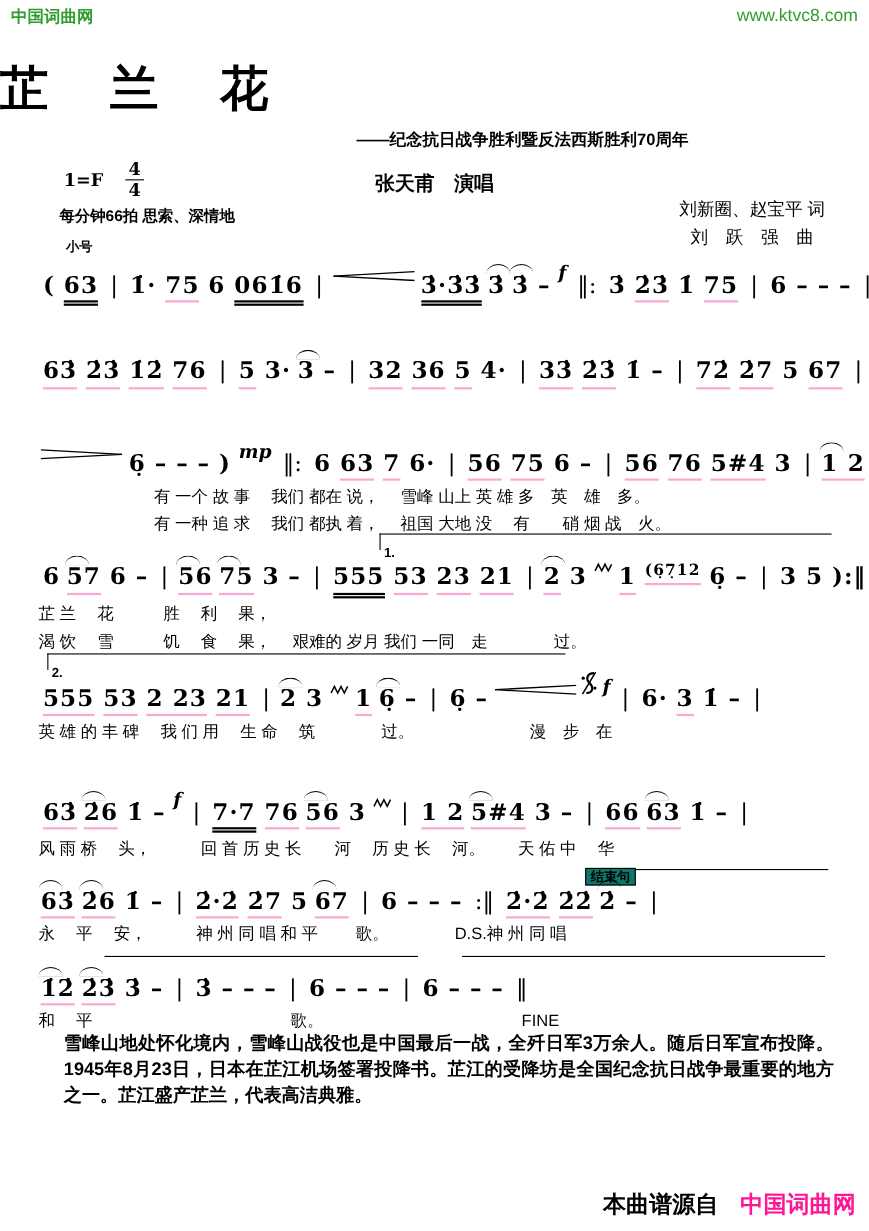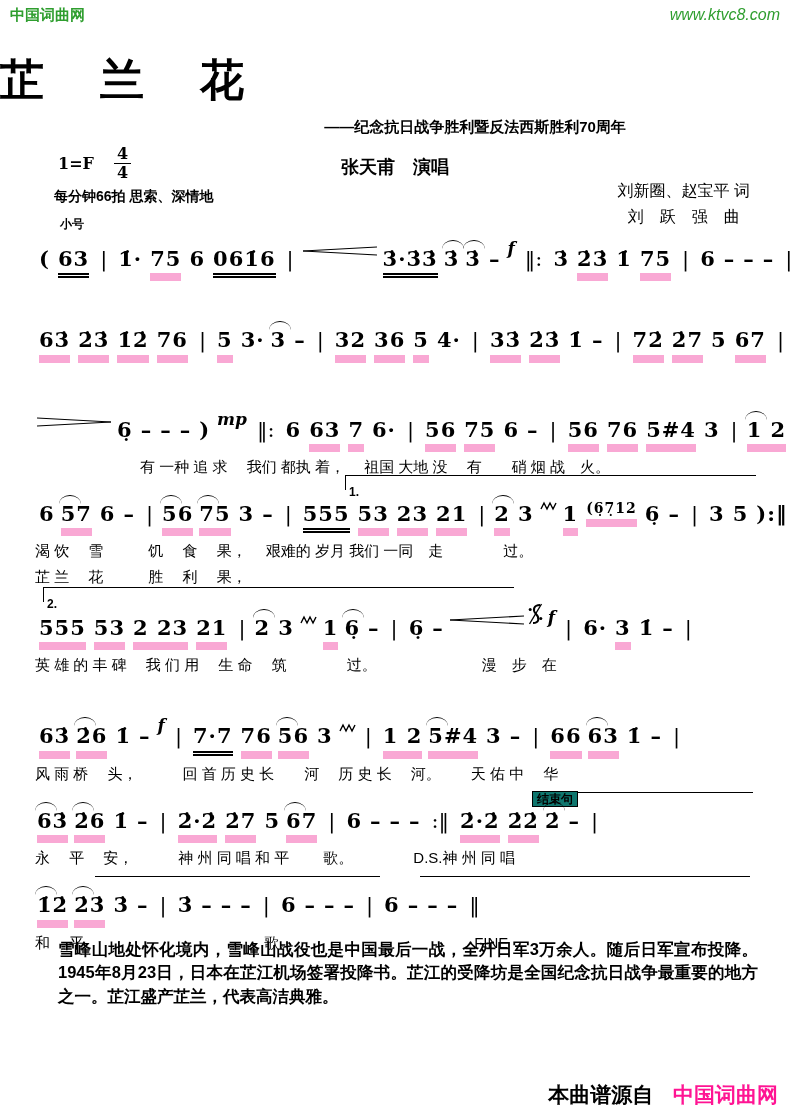--- a/index.html
+++ b/index.html
@@ -1,21 +1,21 @@
 <!DOCTYPE html>
 <html><head>
 <meta charset="utf-8">
 <style>
   html,body{margin:0;padding:0;background:#fff;}
   body{width:790px;height:1119px;position:relative;overflow:hidden;
        font-family:"Liberation Sans",sans-serif;color:#000;}
   .hdr{display:flex;justify-content:space-between;align-items:flex-start;
        padding:6px 10px 0 10px;}
   .site-name{color:var(--green);font-size:15px;font-weight:bold;}
-  .site-url{color:var(--green);font-size:16px;font-style:italic;}
+  .site-url{color:var(--green);font-size:16px;}
   .title{margin-top:26px;font-family:"DejaVu Serif",serif;
          font-weight:900;font-size:44px;letter-spacing:6px;}
   .dedication{text-align:center;padding-left:160px;margin-top:8px;
               font-weight:bold;font-size:15px;}
   .performer{text-align:center;margin-top:18px;font-weight:bold;font-size:18px;}
   .keysig{position:absolute;left:58px;top:146px;font-family:"DejaVu Serif",serif;
           font-weight:bold;font-size:16px;display:flex;align-items:center;gap:20px;}
   .frac{display:inline-flex;flex-direction:column;align-items:center;line-height:1;}
   .frac .num{border-bottom:1.5px solid #000;padding:0 3px 1px;}
   .frac .den{padding-top:1px;}
@@ -28,21 +28,21 @@
   .mline2{margin-top:46px;}
   .mline3{margin-top:44px;}
   .mline4{margin-top:14px;}
   .mline5{margin-top:16px;}
   .mline6{margin-top:38px;}
   .mline7{margin-top:24px;}
   .mline8{margin-top:24px;}
   .notes{font-family:"DejaVu Serif",serif;font-weight:bold;font-size:21px;
          white-space:nowrap;position:relative;line-height:1.25;}
   .note{display:inline-block;margin:0 4px;letter-spacing:1px;padding-bottom:1px;}
-  .u1{border-bottom:8px solid #f9a8d4;}
+  .u1{border-bottom:2px solid #f9a8d4;}
   .u2{border-bottom:5px double #000;}
   .small{font-size:14px;vertical-align:8px;}
   .bar{display:inline-block;margin:0 7px;font-weight:normal;}
   .dyn{display:inline-block;font-family:"DejaVu Serif",serif;font-style:italic;
        font-weight:bold;font-size:17px;vertical-align:12px;margin:0 3px;}
   .arc{display:inline-block;width:22px;height:8px;border-top:1.6px solid #000;
        border-radius:50% 50% 0 0 / 100% 100% 0 0;margin-right:-24px;
        transform:translateY(-17px);}
   .icon{display:inline-block;vertical-align:10px;margin:0 2px;}
   .ovl{position:absolute;top:-16px;height:14px;border-top:1.5px solid #000;}
@@ -96,28 +96,29 @@
           </svg></span><span class="note u2">3̇·3̇3̇</span><span class="arc"></span><span class="note">3̇</span><span class="arc"></span><span class="note">3̇</span><span class="note">–</span><span class="dyn">f</span><span class="bar">‖:</span><span class="note">3̇</span><span class="note u1">2̇3̇</span><span class="note">1̇</span><span class="note u1">75</span><span class="bar">|</span><span class="note">6</span><span class="note">–</span><span class="note">–</span><span class="note">–</span><span class="bar">|</span></div>
     </div>
     <div class="mline mline2">
       <div class="notes"><span class="note u1">63̇</span><span class="note u1">2̇3̇</span><span class="note u1">1̇2̇</span><span class="note u1">76</span><span class="bar">|</span><span class="note u1">5</span><span class="note">3·</span><span class="arc"></span><span class="note">3</span><span class="note">–</span><span class="bar">|</span><span class="note u1">32</span><span class="note u1">36</span><span class="note u1">5</span><span class="note">4·</span><span class="bar">|</span><span class="note u1">33̇</span><span class="note u1">2̇3̇</span><span class="note">1̇</span><span class="note">–</span><span class="bar">|</span><span class="note u1">72̇</span><span class="note u1">2̇7</span><span class="note">5</span><span class="note u1">67</span><span class="bar">|</span></div>
     </div>
     <div class="mline mline3">
       <div class="notes"><span class="icon icon-dim"><svg width="74" height="10" viewBox="0 0 74 10">
             <line x1="0" y1="1" x2="74" y2="5" stroke="#000" stroke-width="1.2"></line>
             <line x1="0" y1="9" x2="74" y2="5" stroke="#000" stroke-width="1.2"></line>
           </svg></span><span class="note">6̣</span><span class="note">–</span><span class="note">–</span><span class="note">–</span><span class="note">)</span><span class="dyn">mp</span><span class="bar">‖:</span><span class="note">6</span><span class="note u1">63</span><span class="note u1">7</span><span class="note">6·</span><span class="bar">|</span><span class="note u1">56</span><span class="note u1">75</span><span class="note">6</span><span class="note">–</span><span class="bar">|</span><span class="note u1">56</span><span class="note u1">76</span><span class="note u1">5#4</span><span class="note">3</span><span class="bar">|</span><span class="arc"></span><span class="note u1">1 2</span></div>
+      <div class="lyr">　　　　　　　有 一个 故 事　 我们 都在 说，　 雪峰 山上 英 雄 多　英　雄　多。</div>
       <div class="lyr">　　　　　　　有 一种 追 求　 我们 都执 着，　 祖国 大地 没　 有　　硝 烟 战　火。</div>
     </div>
     <div class="mline mline4">
       <div class="notes"><div class="ovl volta" style="left: 310px; width: 410px;"><span class="ovl-label">1.</span></div><span class="note">6</span><span class="arc"></span><span class="note u1">57</span><span class="note">6</span><span class="note">–</span><span class="bar">|</span><span class="arc"></span><span class="note u1">56</span><span class="arc"></span><span class="note u1">75</span><span class="note">3</span><span class="note">–</span><span class="bar">|</span><span class="note u2">555</span><span class="note u1">53</span><span class="note u1">23</span><span class="note u1">21</span><span class="bar">|</span><span class="arc"></span><span class="note u1">2</span><span class="note">3</span><span class="icon icon-trill"><svg width="17" height="10" viewBox="0 0 17 10">
             <path d="M1 8 L4 2 L7 8 L10 2 L13 8 L16 2" fill="none" stroke="#000" stroke-width="1.4"></path>
           </svg></span><span class="note u1">1</span><span class="note u1 small">(6̣7̣12</span><span class="note">6̣</span><span class="note">–</span><span class="bar">|</span><span class="note">3</span><span class="note">5</span><span class="note">):‖</span></div>
+      <div class="lyr">芷 兰　 花　　　胜　 利　 果，</div>
       <div class="lyr">渴 饮　 雪　　　饥　 食　 果，　 艰难的 岁月 我们 一同　走　　　　过。</div>
-      <div class="lyr">芷 兰　 花　　　胜　 利　 果，</div>
     </div>
     <div class="mline mline5">
       <div class="notes"><div class="ovl volta" style="left: 8px; width: 470px;"><span class="ovl-label">2.</span></div><span class="note u1">555</span><span class="note u1">53</span><span class="note u1">2 23</span><span class="note u1">21</span><span class="bar">|</span><span class="arc"></span><span class="note">2</span><span class="note">3</span><span class="icon icon-trill"><svg width="17" height="10" viewBox="0 0 17 10">
             <path d="M1 8 L4 2 L7 8 L10 2 L13 8 L16 2" fill="none" stroke="#000" stroke-width="1.4"></path>
           </svg></span><span class="note u1">1</span><span class="arc"></span><span class="note">6̣</span><span class="note">–</span><span class="bar">|</span><span class="note">6̣</span><span class="note">–</span><span class="icon icon-cresc"><svg width="74" height="10" viewBox="0 0 74 10">
             <line x1="0" y1="5" x2="74" y2="1" stroke="#000" stroke-width="1.2"></line>
             <line x1="0" y1="5" x2="74" y2="9" stroke="#000" stroke-width="1.2"></line>
           </svg></span><span class="icon icon-segno"><svg width="15" height="22" viewBox="0 0 15 22">
             <path d="M12 2 C6 2 4 7 8 11 C12 15 11 20 5 20" fill="none" stroke="#000" stroke-width="2"></path>
             <line x1="13.5" y1="1" x2="1.5" y2="21" stroke="#000" stroke-width="1.4"></line>

